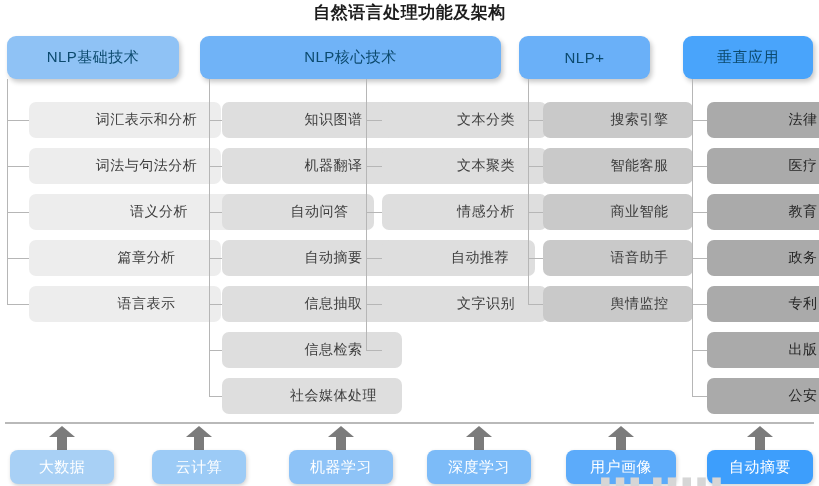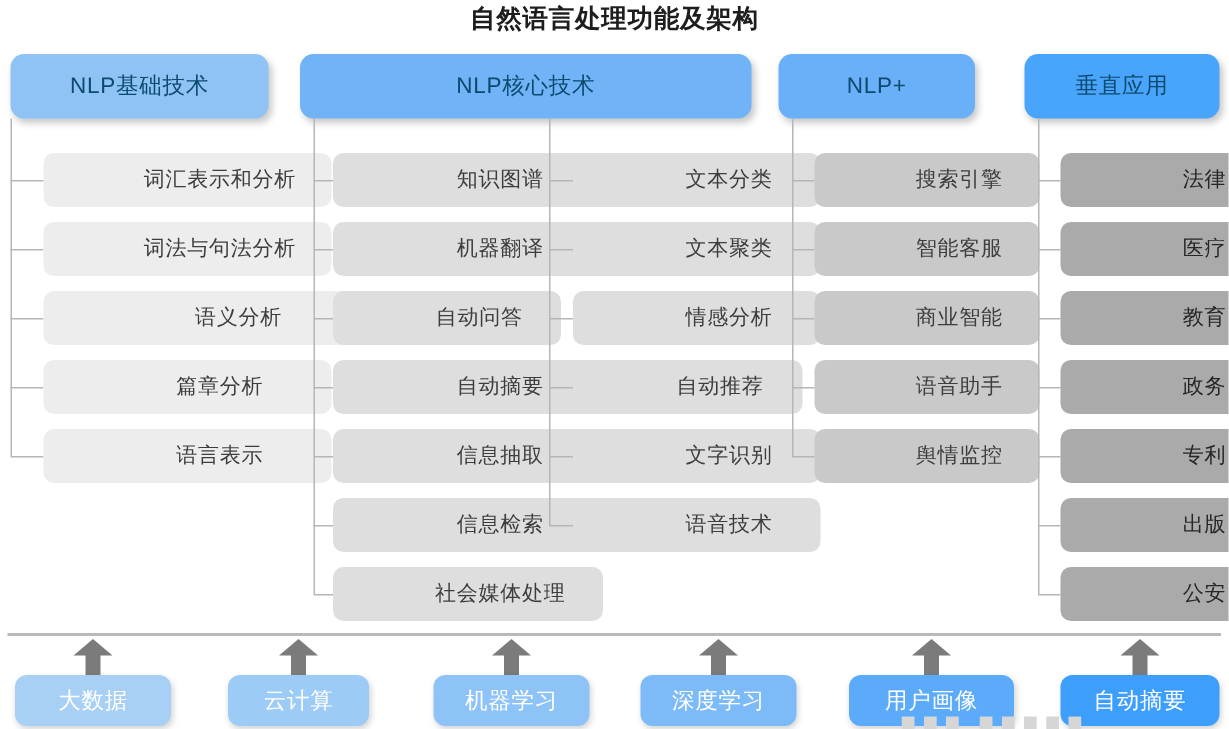--- a/index.html
+++ b/index.html
@@ -127,21 +127,20 @@
     <div class="leaf" style="left: 382px; top: 102px; width: 122px; background: rgb(222, 222, 222);">文本分类</div>
     <div class="hline" style="left: 366px; top: 166px; width: 16px;"></div>
     <div class="leaf" style="left: 382px; top: 148px; width: 122px; background: rgb(222, 222, 222);">文本聚类</div>
     <div class="hline" style="left: 366px; top: 212px; width: 16px;"></div>
     <div class="leaf" style="left: 382px; top: 194px; width: 122px; background: rgb(222, 222, 222);">情感分析</div>
     <div class="hline" style="left: 366px; top: 258px; width: 16px;"></div>
     <div class="leaf" style="left: 382px; top: 240px; width: 110px; background: rgb(222, 222, 222);">自动推荐</div>
     <div class="hline" style="left: 366px; top: 304px; width: 16px;"></div>
     <div class="leaf" style="left: 382px; top: 286px; width: 122px; background: rgb(222, 222, 222);">文字识别</div>
     <div class="hline" style="left: 366px; top: 350px; width: 16px;"></div>
-    <div class="leaf" style="left: 382px; top: 332px; width: 122px; background: rgb(222, 222, 222);">语音技术</div>
     <div class="hdr" style="left: 519px; top: 36px; width: 131px; background: rgb(106, 176, 248);">NLP+</div>
     <div class="vline" style="left: 528px; top: 79px; height: 225px;"></div>
     <div class="hline" style="left: 528px; top: 120px; width: 15px;"></div>
     <div class="leaf" style="left: 543px; top: 102px; width: 107px; background: rgb(201, 201, 201);">搜索引擎</div>
     <div class="hline" style="left: 528px; top: 166px; width: 15px;"></div>
     <div class="leaf" style="left: 543px; top: 148px; width: 107px; background: rgb(201, 201, 201);">智能客服</div>
     <div class="hline" style="left: 528px; top: 212px; width: 15px;"></div>
     <div class="leaf" style="left: 543px; top: 194px; width: 107px; background: rgb(201, 201, 201);">商业智能</div>
     <div class="hline" style="left: 528px; top: 258px; width: 15px;"></div>
     <div class="leaf" style="left: 543px; top: 240px; width: 107px; background: rgb(201, 201, 201);">语音助手</div>

